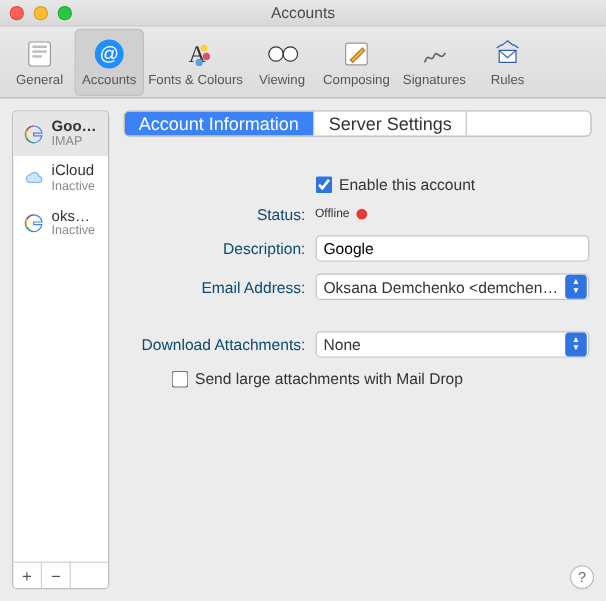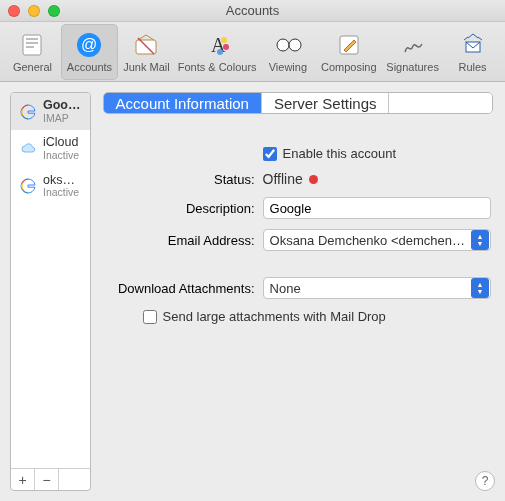--- a/index.html
+++ b/index.html
@@ -25,28 +25,28 @@
 .sidefoot { height:22px; border-top:1px solid #cfcfcf; display:flex; align-items:center; }
 .sidefoot button { width:24px; height:22px; background:none;border:none;border-right:1px solid #cfcfcf; font-size:14px; color:#555; cursor:default;}
 .main { flex:1; background:#ececec; display:flex; flex-direction:column; }
 .tabs { display:flex; border-radius:5px; overflow:hidden; border:1px solid #b7b7b7; margin: 0 2px 10px 2px; height:22px; }
 .tab { flex:0 0 auto; padding:0 12px; font-size:15px; display:flex; align-items:center; justify-content:center; background:#fff; border-left:1px solid #c7c7c7; cursor:default; }
 .tab:first-child{border-left:none;}
 .tab.active { background:#3b82f6; color:#fff; }
 .tabspacer{flex:1;background:#fff;border-left:1px solid #c7c7c7;}
 .form { margin-top:22px; display:flex; flex-direction:column; gap:10px; padding:0 4px; }
 .row { display:flex; align-items:center; gap:8px; }
-.lbl { width:150px; text-align:right; font-size:13px; color:#000000; }
+.lbl { width:150px; text-align:right; font-size:13px; color:#0c4a6e; }
 .val { flex:1; display:flex; align-items:center; gap:6px; }
 .chkrow { display:flex; align-items:center; gap:6px; margin-left: 158px; font-size:13px; }
 input[type=text] { height:22px; border:1px solid #c4c4c4; border-radius:4px; padding:0 6px; font-size:13px; width:100%; background:#fff; }
 .select { height:22px; border:1px solid #c4c4c4; border-radius:4px; background:#fff; display:flex; align-items:center; width:100%; position:relative; font-size:13px; }
 .select span.txt{ padding:0 6px; white-space:nowrap; overflow:hidden; text-overflow:ellipsis; flex:1;}
 .select .arrows{ width:18px; height:20px; background:#2f74e0; border-radius:3px; margin-right:1px; display:flex; flex-direction:column; align-items:center; justify-content:center; color:#fff; font-size:7px; line-height:7px;}
-.status-offline{ font-size:14px; }
+.status-offline{ font-size:10px; }
 .status-dot{ width:9px;height:9px;border-radius:50%; background:#e23b3b; display:inline-block; }
 input[type=checkbox]{ width:14px;height:14px; accent-color:#2f74e0; }
 .helpbtn { position:absolute; right:10px; bottom:10px; width:20px;height:20px;border-radius:50%; border:1px solid #bbb; background:#fff; color:#666; font-size:12px; display:flex; align-items:center; justify-content:center; }
 </style>
 </head>
 <body>
 
 <div class="titlebar">
   <div class="traffic">
     <div class="dot red"></div>
@@ -69,30 +69,20 @@
     <span>General</span>
   </div>
   <div class="tbitem sel">
     <div class="tbicon">
         <svg width="26" height="26">
           <circle cx="13" cy="13" r="12" fill="#1f8fff"></circle>
           <text x="13" y="18" text-anchor="middle" fill="#fff" font-size="16" font-family="Arial">@</text>
         </svg>
       </div>
     <span>Accounts</span>
-  </div>
-  <div class="tbitem">
-    <div class="tbicon">
-        <svg width="26" height="26">
-          <rect x="3" y="8" width="20" height="14" rx="2" fill="#fff" stroke="#b88b4a"></rect>
-          <path d="M5 8 L13 3 L21 8" fill="none" stroke="#b88b4a"></path>
-          <line x1="5" y1="6" x2="21" y2="22" stroke="#c94d4d" stroke-width="1.5"></line>
-        </svg>
-      </div>
-    <span>Junk Mail</span>
   </div>
   <div class="tbitem" style="width:86px">
     <div class="tbicon">
         <svg width="26" height="26">
           <text x="7" y="20" font-size="20" font-family="Georgia" fill="#333">A</text>
           <circle cx="20" cy="8" r="3" fill="#f7d23e"></circle>
           <circle cx="22" cy="15" r="3" fill="#e24b6b"></circle>
           <circle cx="16" cy="20" r="3" fill="#5aa0e6"></circle>
         </svg>
       </div>

